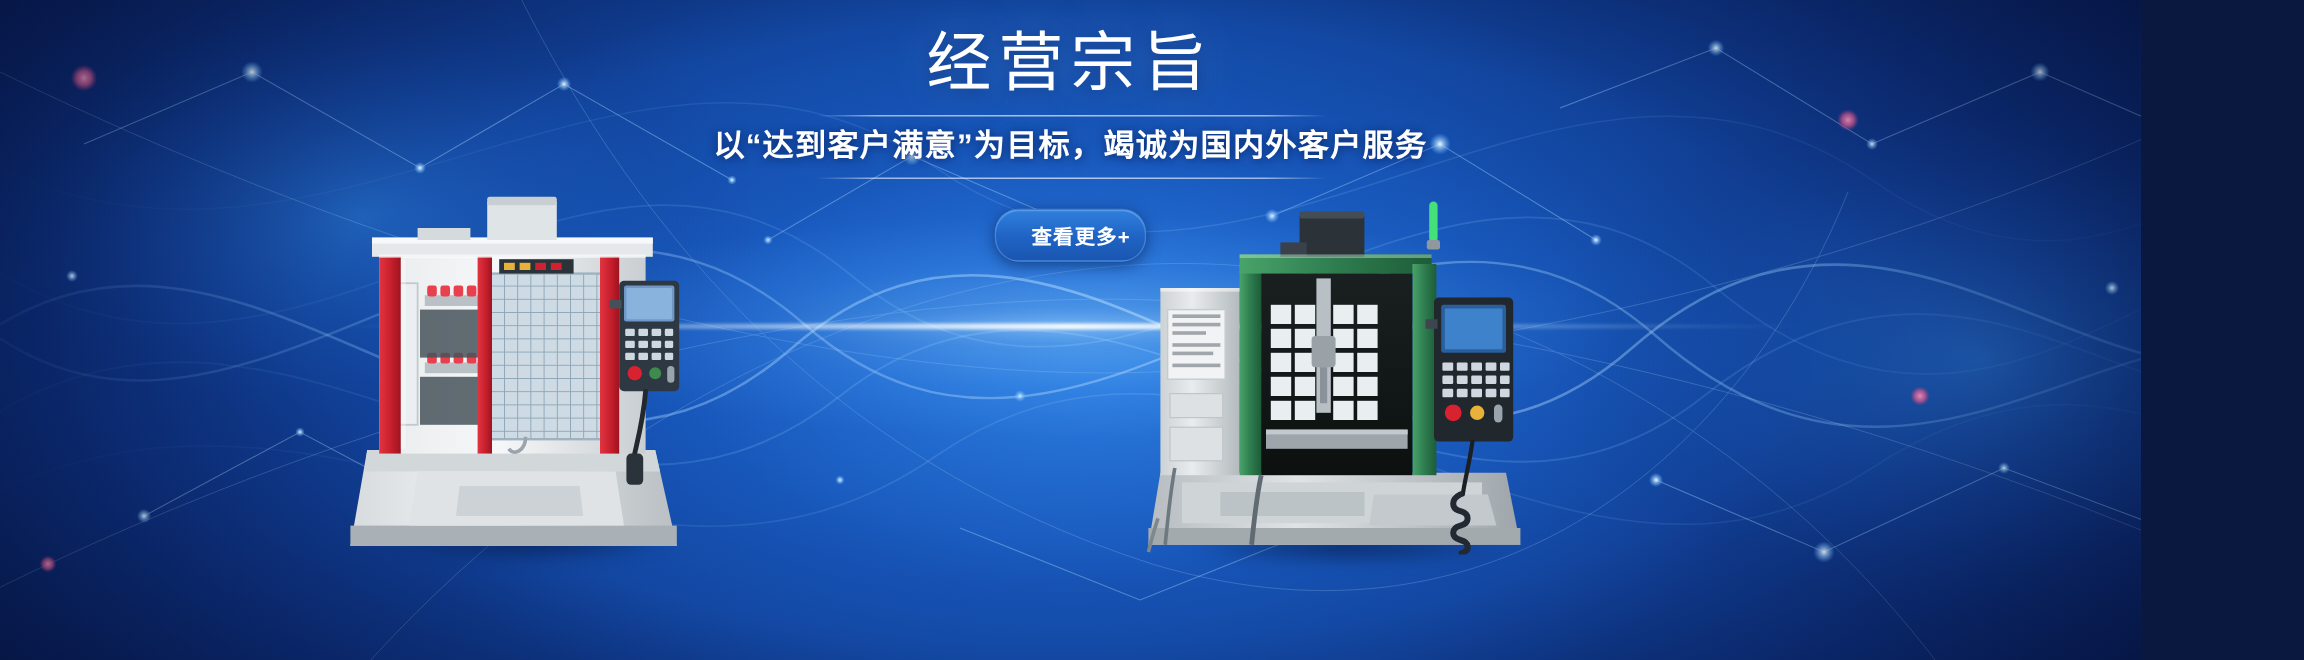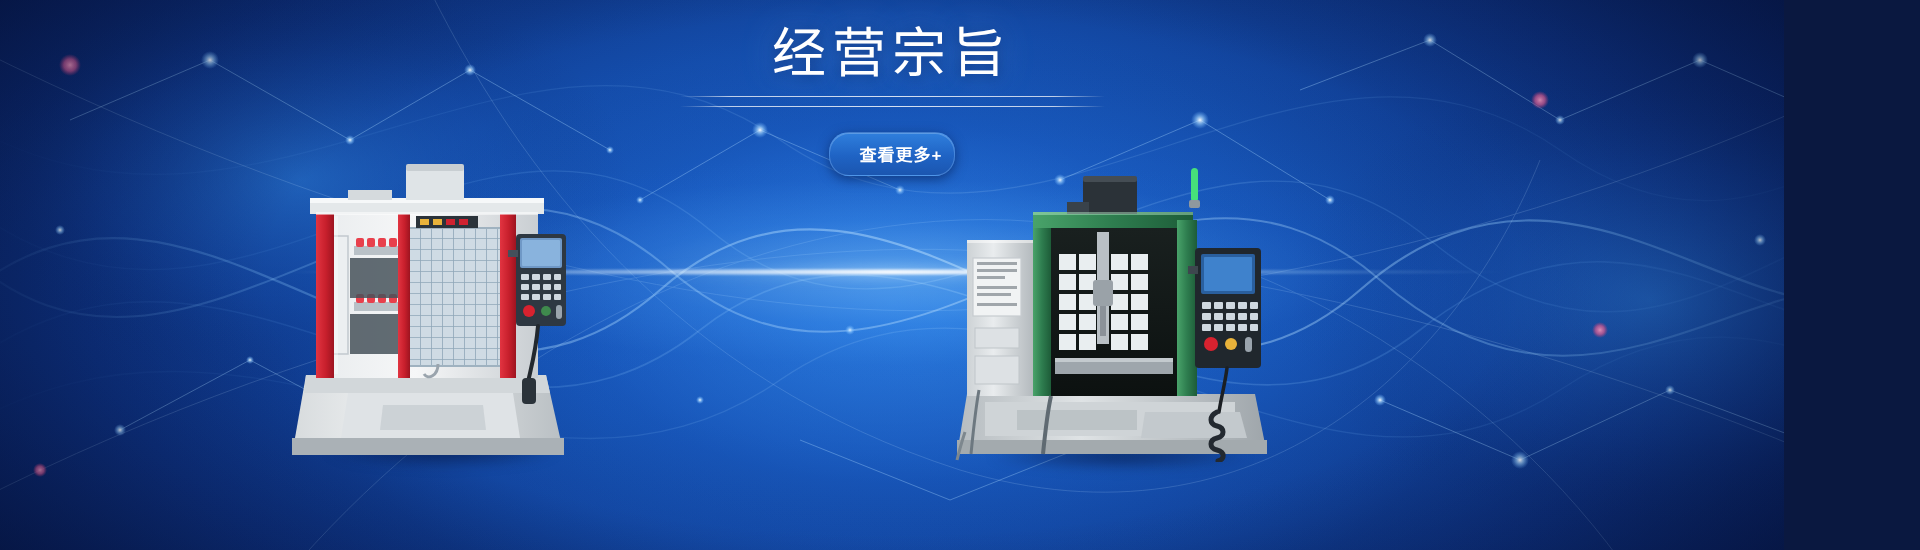--- a/index.html
+++ b/index.html
@@ -475,18 +475,19 @@
       <path d="M10,270 C 6,282 4,290 2,298" stroke="#7d878e" stroke-width="3" fill="none"></path>
 
       <rect x="12" y="78" width="66" height="3" fill="#ffffff" opacity="0.5"></rect>
       <rect x="78" y="50" width="160" height="3" fill="#bdf0cf" opacity="0.45"></rect>
     </svg>
   </div>
 
   <div class="copy">
     <h1 class="headline">经营宗旨</h1>
     <div class="rule-wrap"></div>
+    <p class="tagline">以“达到客户满意”为目标，竭诚为国内外客户服务</p>
     <div class="rule-wrap"></div>
     <a class="cta" href="#">查看更多+</a>
   </div>
 
   <div class="vignette"></div>
 </div>
 
 </body></html>

